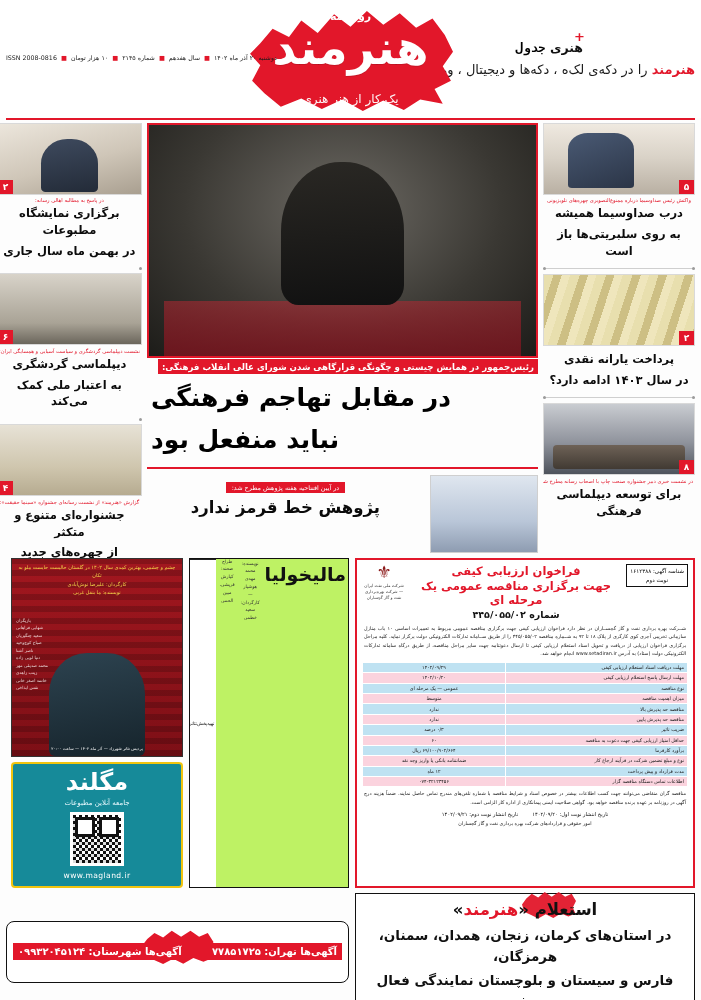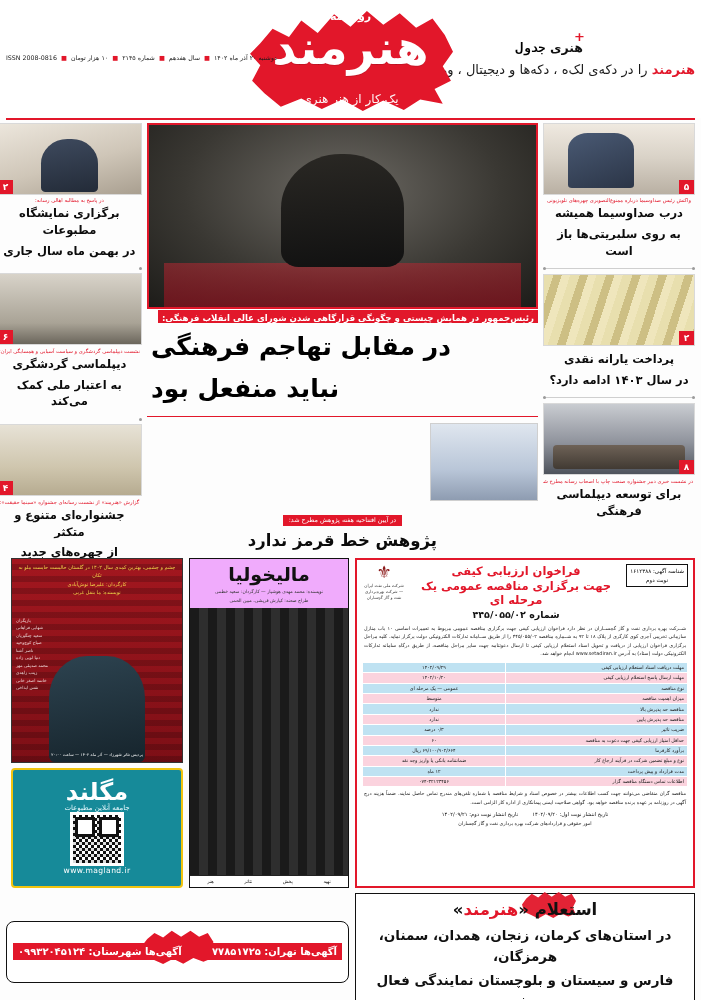--- a/index.html
+++ b/index.html
@@ -230,21 +230,20 @@
     padding: 7px 4px 8px;
     letter-spacing: -0.4px;
   }
   .center-sep {
     height: 2px; background: #e2172a; margin: 1px 0 3px;
   }
 
   
   .sec-story {
     display: flex;
-    flex-direction: column;
     gap: 6px;
     align-items: stretch;
     padding: 3px 0 0;
   }
   .sec-photo {
     width: 108px;
     height: 78px;
     border: 1px solid #cfcfcf;
     overflow: hidden;
     position: relative;
@@ -361,23 +360,22 @@
     margin-top: 4px;
     direction: rtl;
     font-size: 5.2px;
   }
   .tender-dates span { color: #111; }
 
   
   .poster-col {
     width: 160px;
     display: flex;
-    flex-direction: column;
     border: 1px solid #111;
-    background: #f0abfc;
+    background: #bef264;
     overflow: hidden;
   }
   .poster-title-bar {
     text-align: center;
     direction: rtl;
     padding: 4px 2px 2px;
   }
   .poster-title-ar {
     font-size: 19px;
     font-weight: bold;
@@ -455,20 +453,21 @@
   }
   .magland {
     flex: 1;
     background: #168a99;
     border: 2px solid #f1c40f;
     border-radius: 4px;
     display: flex;
     flex-direction: column;
     align-items: center;
     justify-content: center;
+    gap: 5px;
     padding: 6px;
   }
   .mag-logo {
     color: #ffffff;
     font-size: 24px;
     font-weight: bold;
     direction: rtl;
     line-height: 1;
   }
   .mag-sub {

